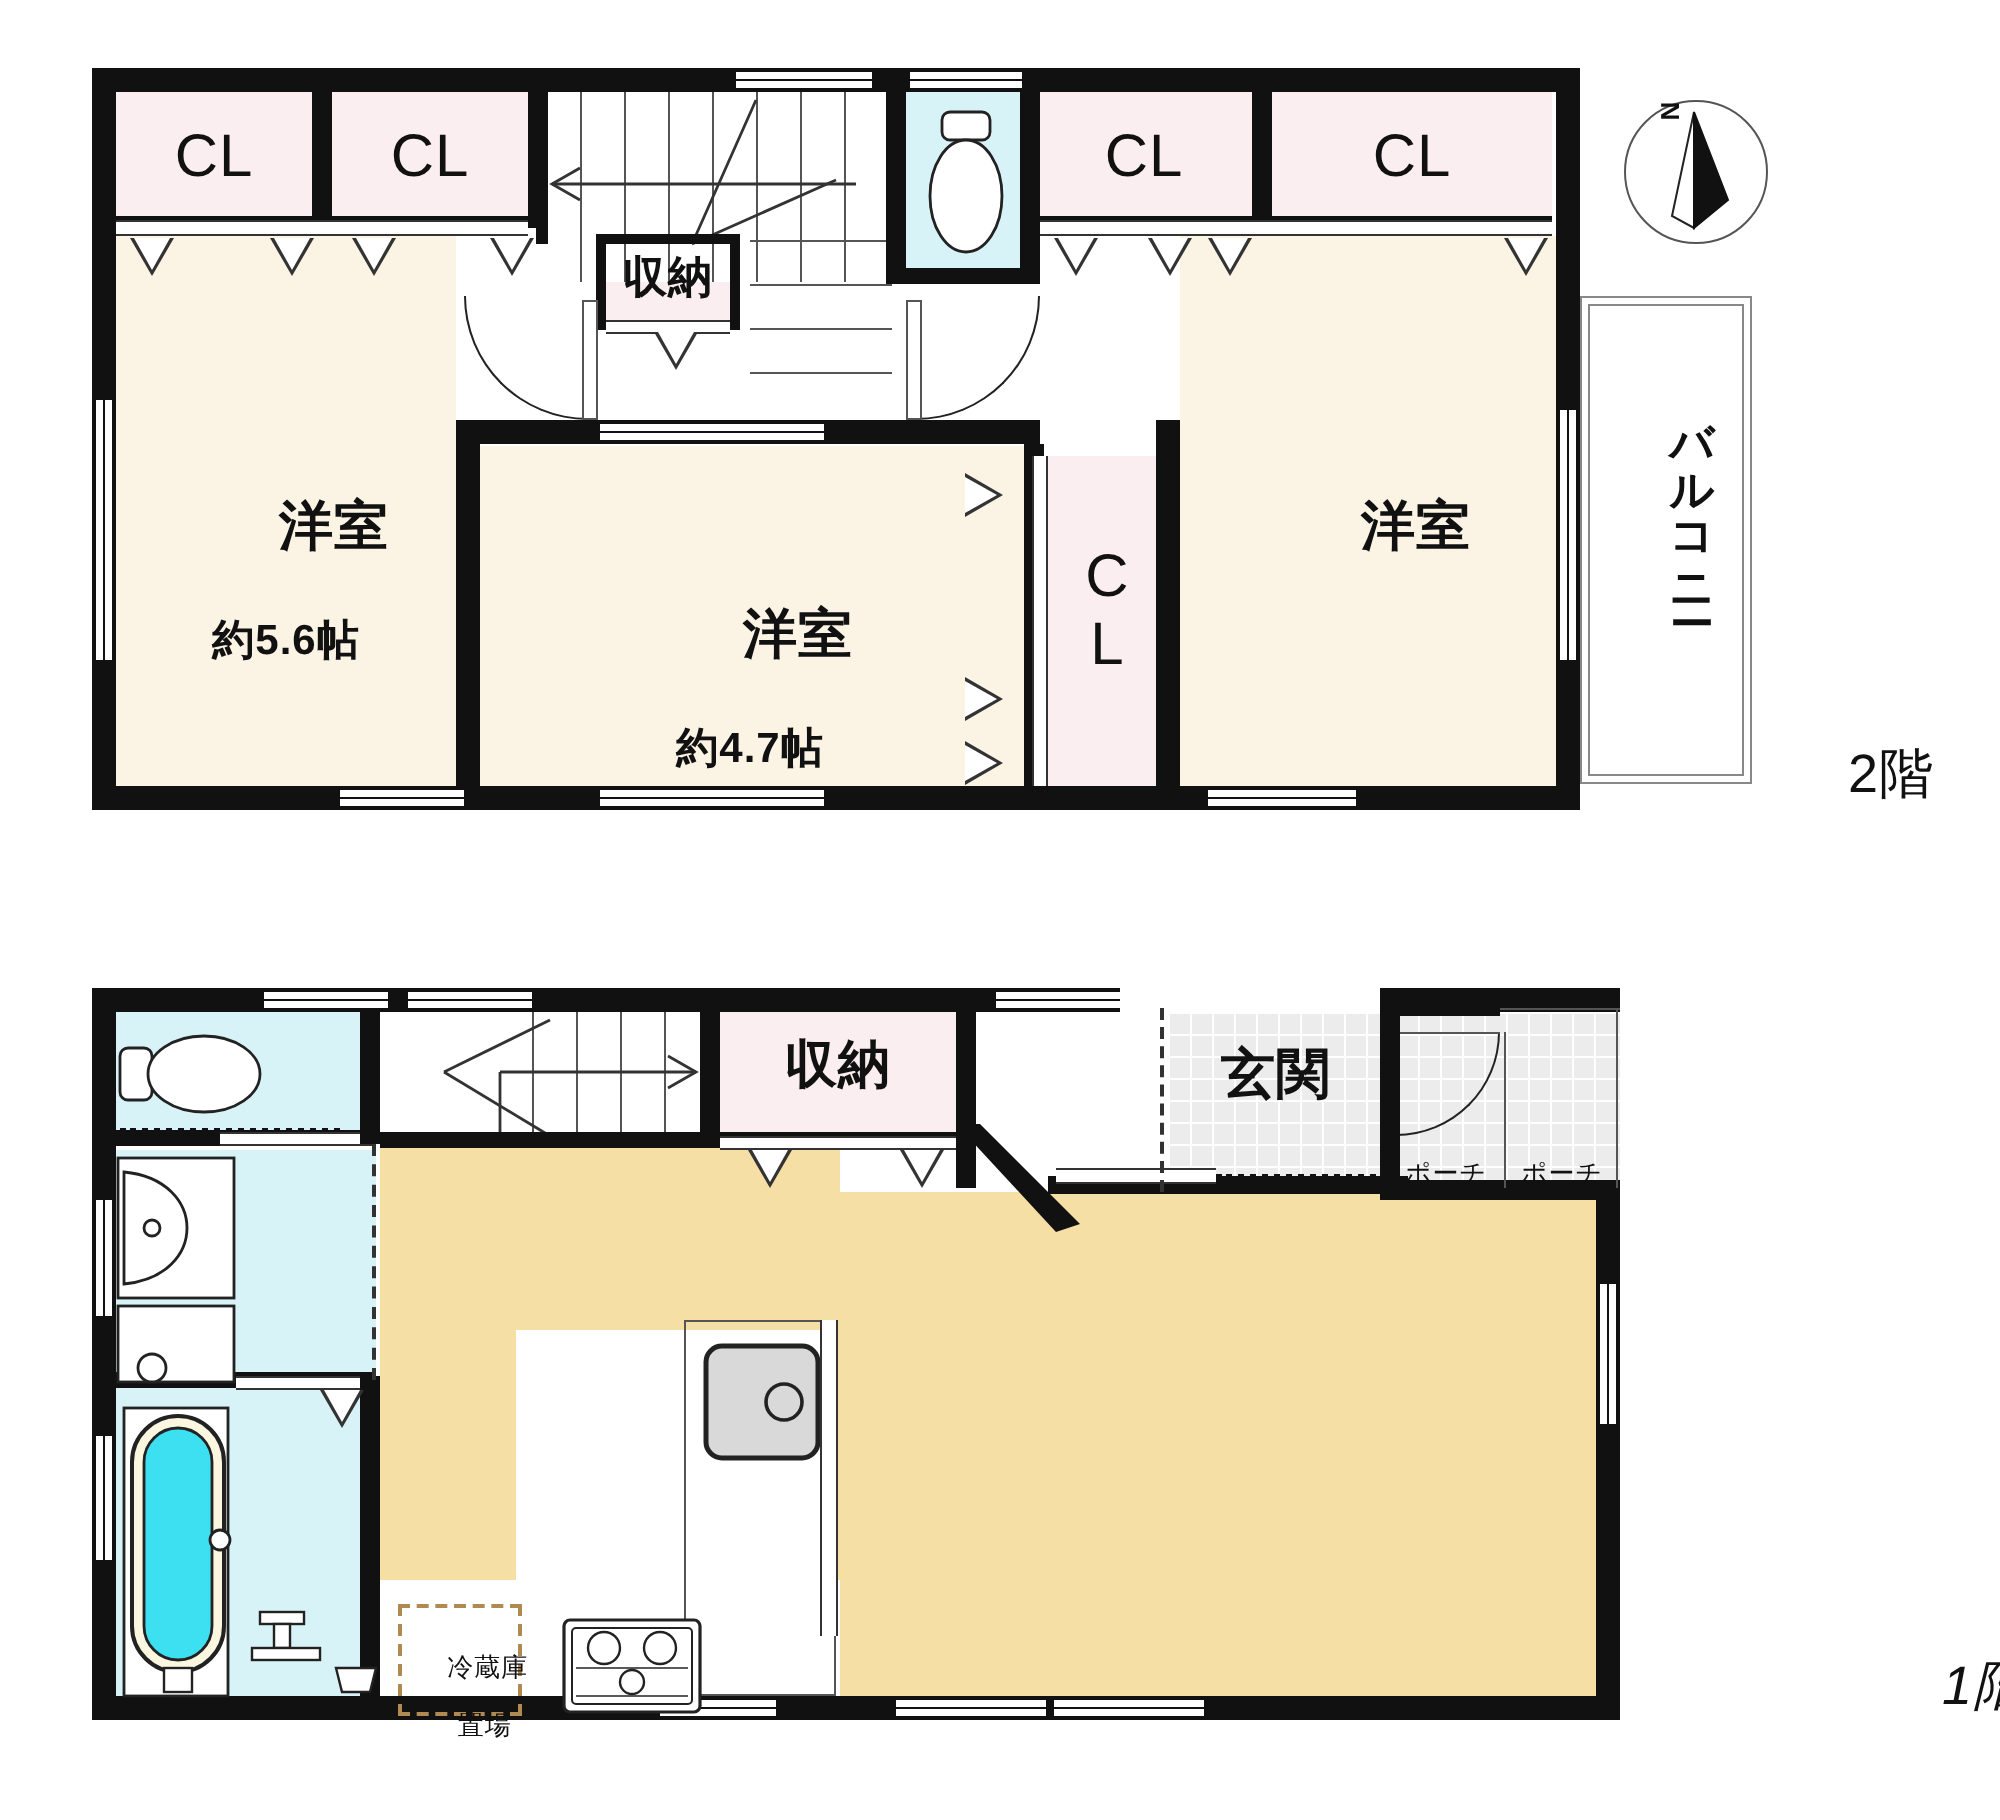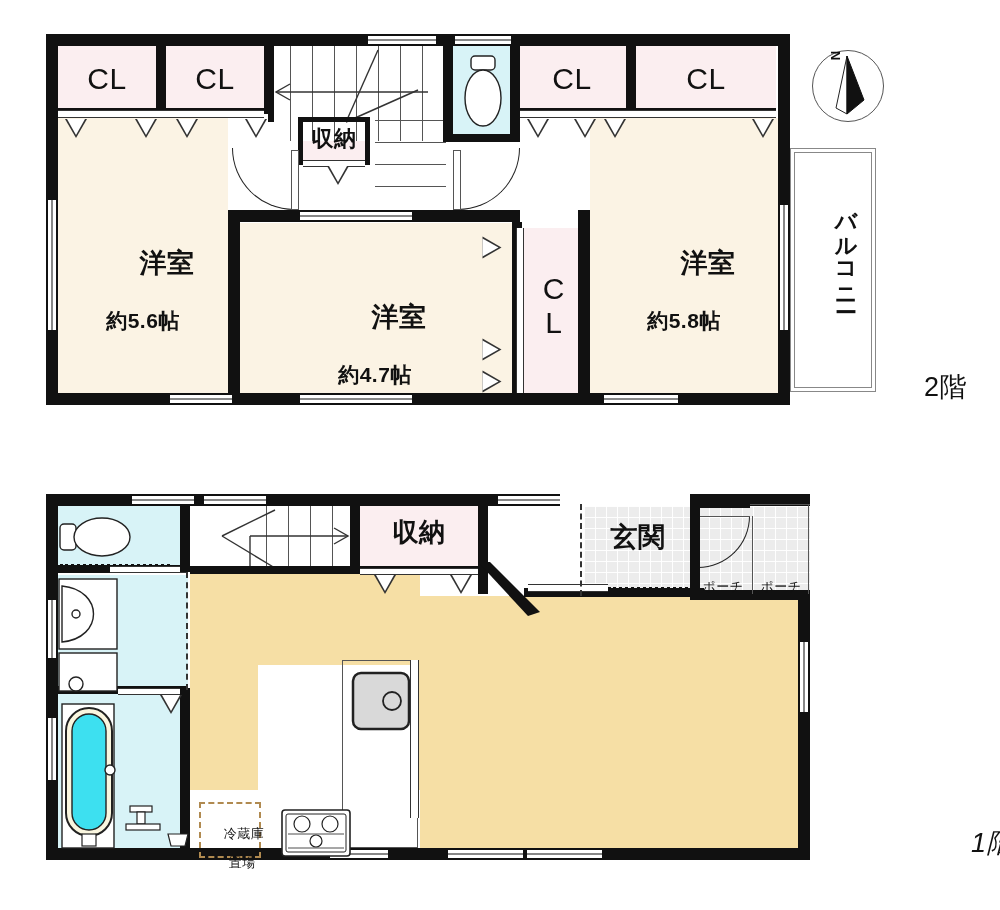--- a/index.html
+++ b/index.html
@@ -266,21 +266,20 @@
     <div class="lbl lbl-room" style="left:58px;top:218px;width:170px;">
       <span>洋室</span>
       <span class="sz">約5.6帖</span>
     </div>
     <div class="lbl lbl-room" style="left:230px;top:272px;width:290px;">
       <span>洋室</span>
       <span class="sz">約4.7帖</span>
     </div>
     <div class="lbl lbl-room" style="left:590px;top:218px;width:188px;">
       <span>洋室</span>
-      <span class="sz">約5.8帖</span>
     </div>
 
     <div class="abs balcony" style="left:790px;top:148px;width:86px;height:244px;">
       <div class="balcony-inner"></div>
     </div>
     <div class="lbl lbl-sm vert" style="left:806px;top:196px;width:52px;">バルコニー</div>
 
     <div class="compass-circle" style="left:812px;top:50px;width:70px;height:70px;"></div>
     <svg class="abs" style="left:812px;top:50px;width:70px;height:70px;" viewBox="0 0 70 70">
       <polygon points="35,6 35,64 24,58" fill="#ffffff" stroke="#222" stroke-width="1"></polygon>

